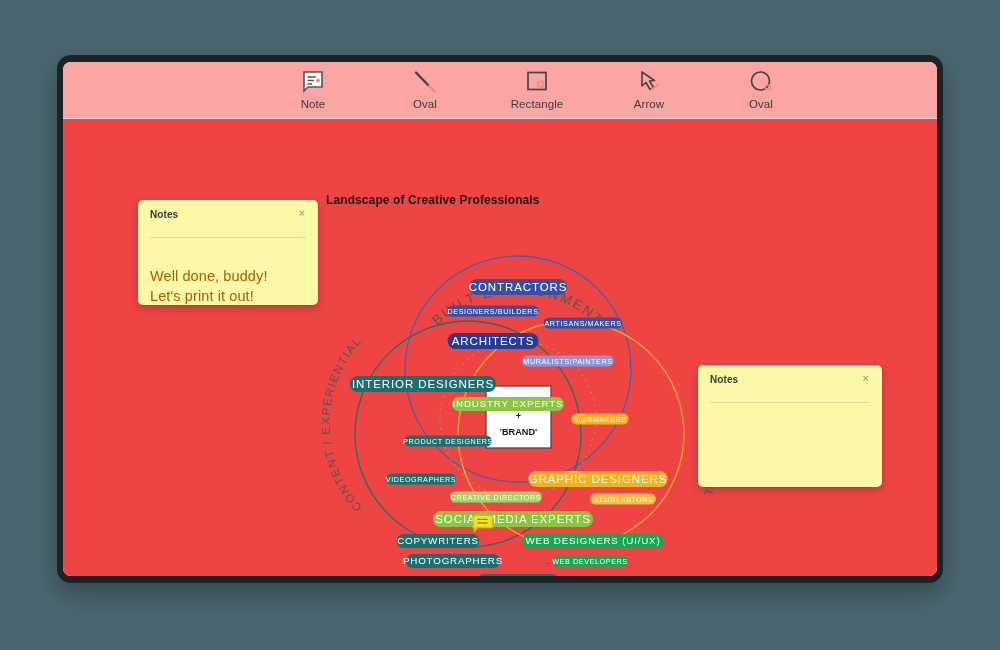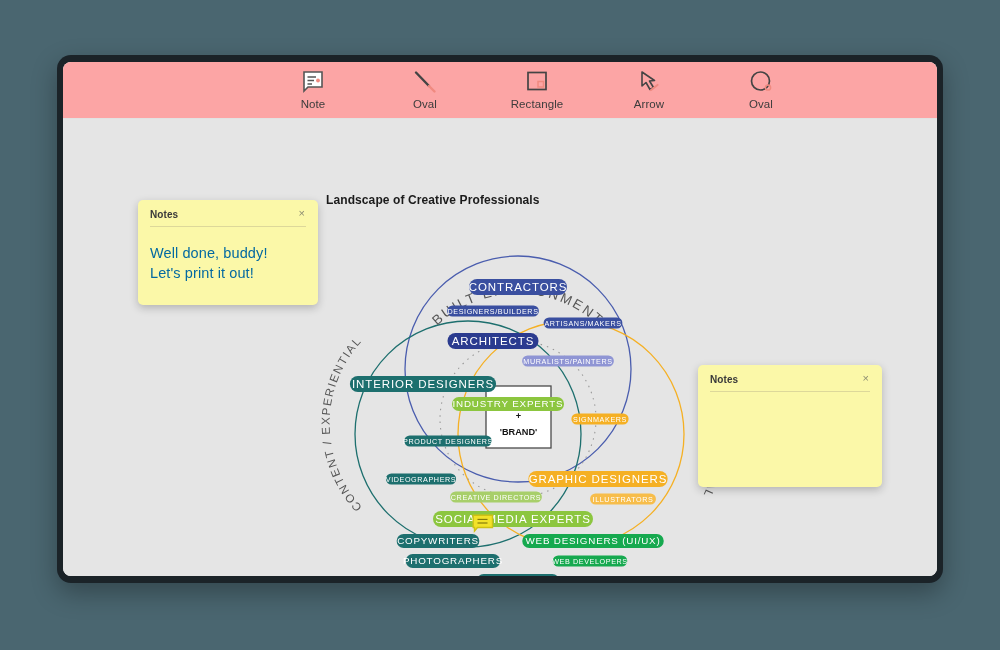--- a/index.html
+++ b/index.html
@@ -30,21 +30,21 @@
   }
   .tool{
     width:72px;display:flex;flex-direction:column;align-items:center;gap:3px;
     cursor:pointer;
   }
   .tool-glyph{height:26px;display:flex;align-items:center;justify-content:center;}
   .tool-label{font-size:11.5px;color:#3c3c3c;letter-spacing:.1px;}
 
   
   .canvas{
-    position:absolute;left:0;top:57px;width:874px;height:457px;background:#e5e5e5;
+    position:absolute;left:0;top:57px;width:874px;height:457px;background:#ef4444;
   }
   .doc-title{
     position:absolute;left:263px;top:74px;font-size:12px;font-weight:bold;
     color:#1b1b1b;letter-spacing:.1px;
   }
 
   
   .diagram{position:absolute;left:250px;top:100px;width:420px;height:350px;}
   .diagram svg{display:block;}
 
@@ -52,29 +52,29 @@
   .note-marker{position:absolute;cursor:pointer;}
 
   
   .note{
     position:absolute;background:#fbf8a8;border-radius:5px;
     box-shadow:0 3px 9px rgba(0,0,0,.22);
     box-sizing:border-box;padding:9px 12px 12px 12px;
   }
   .note-head{
     display:flex;align-items:flex-start;justify-content:space-between;
-    border-bottom:1px solid #ddd89a;padding-bottom:6px;
+    border-bottom:1px solid #ddd89a;padding-bottom:17px;
   }
   .note-title{font-size:10px;color:#39393a;font-weight:bold;letter-spacing:.1px;}
   .note-close{
     font-size:11px;color:#8d8d72;line-height:9px;cursor:pointer;
     padding:0 1px;user-select:none;
   }
   .note-body{
-    margin-top:16px;font-size:14.5px;line-height:20px;color:#0369a1;
+    margin-top:28px;font-size:14.5px;line-height:20px;color:#a16207;
     white-space:pre-line;letter-spacing:.1px;
   }
   #note-1{left:138px;top:200px;width:180px;height:105px;}
   #note-2{left:698px;top:365px;width:184px;height:122px;}
 </style>
 </head>
 <body>
 
 <div class="stage">
 

